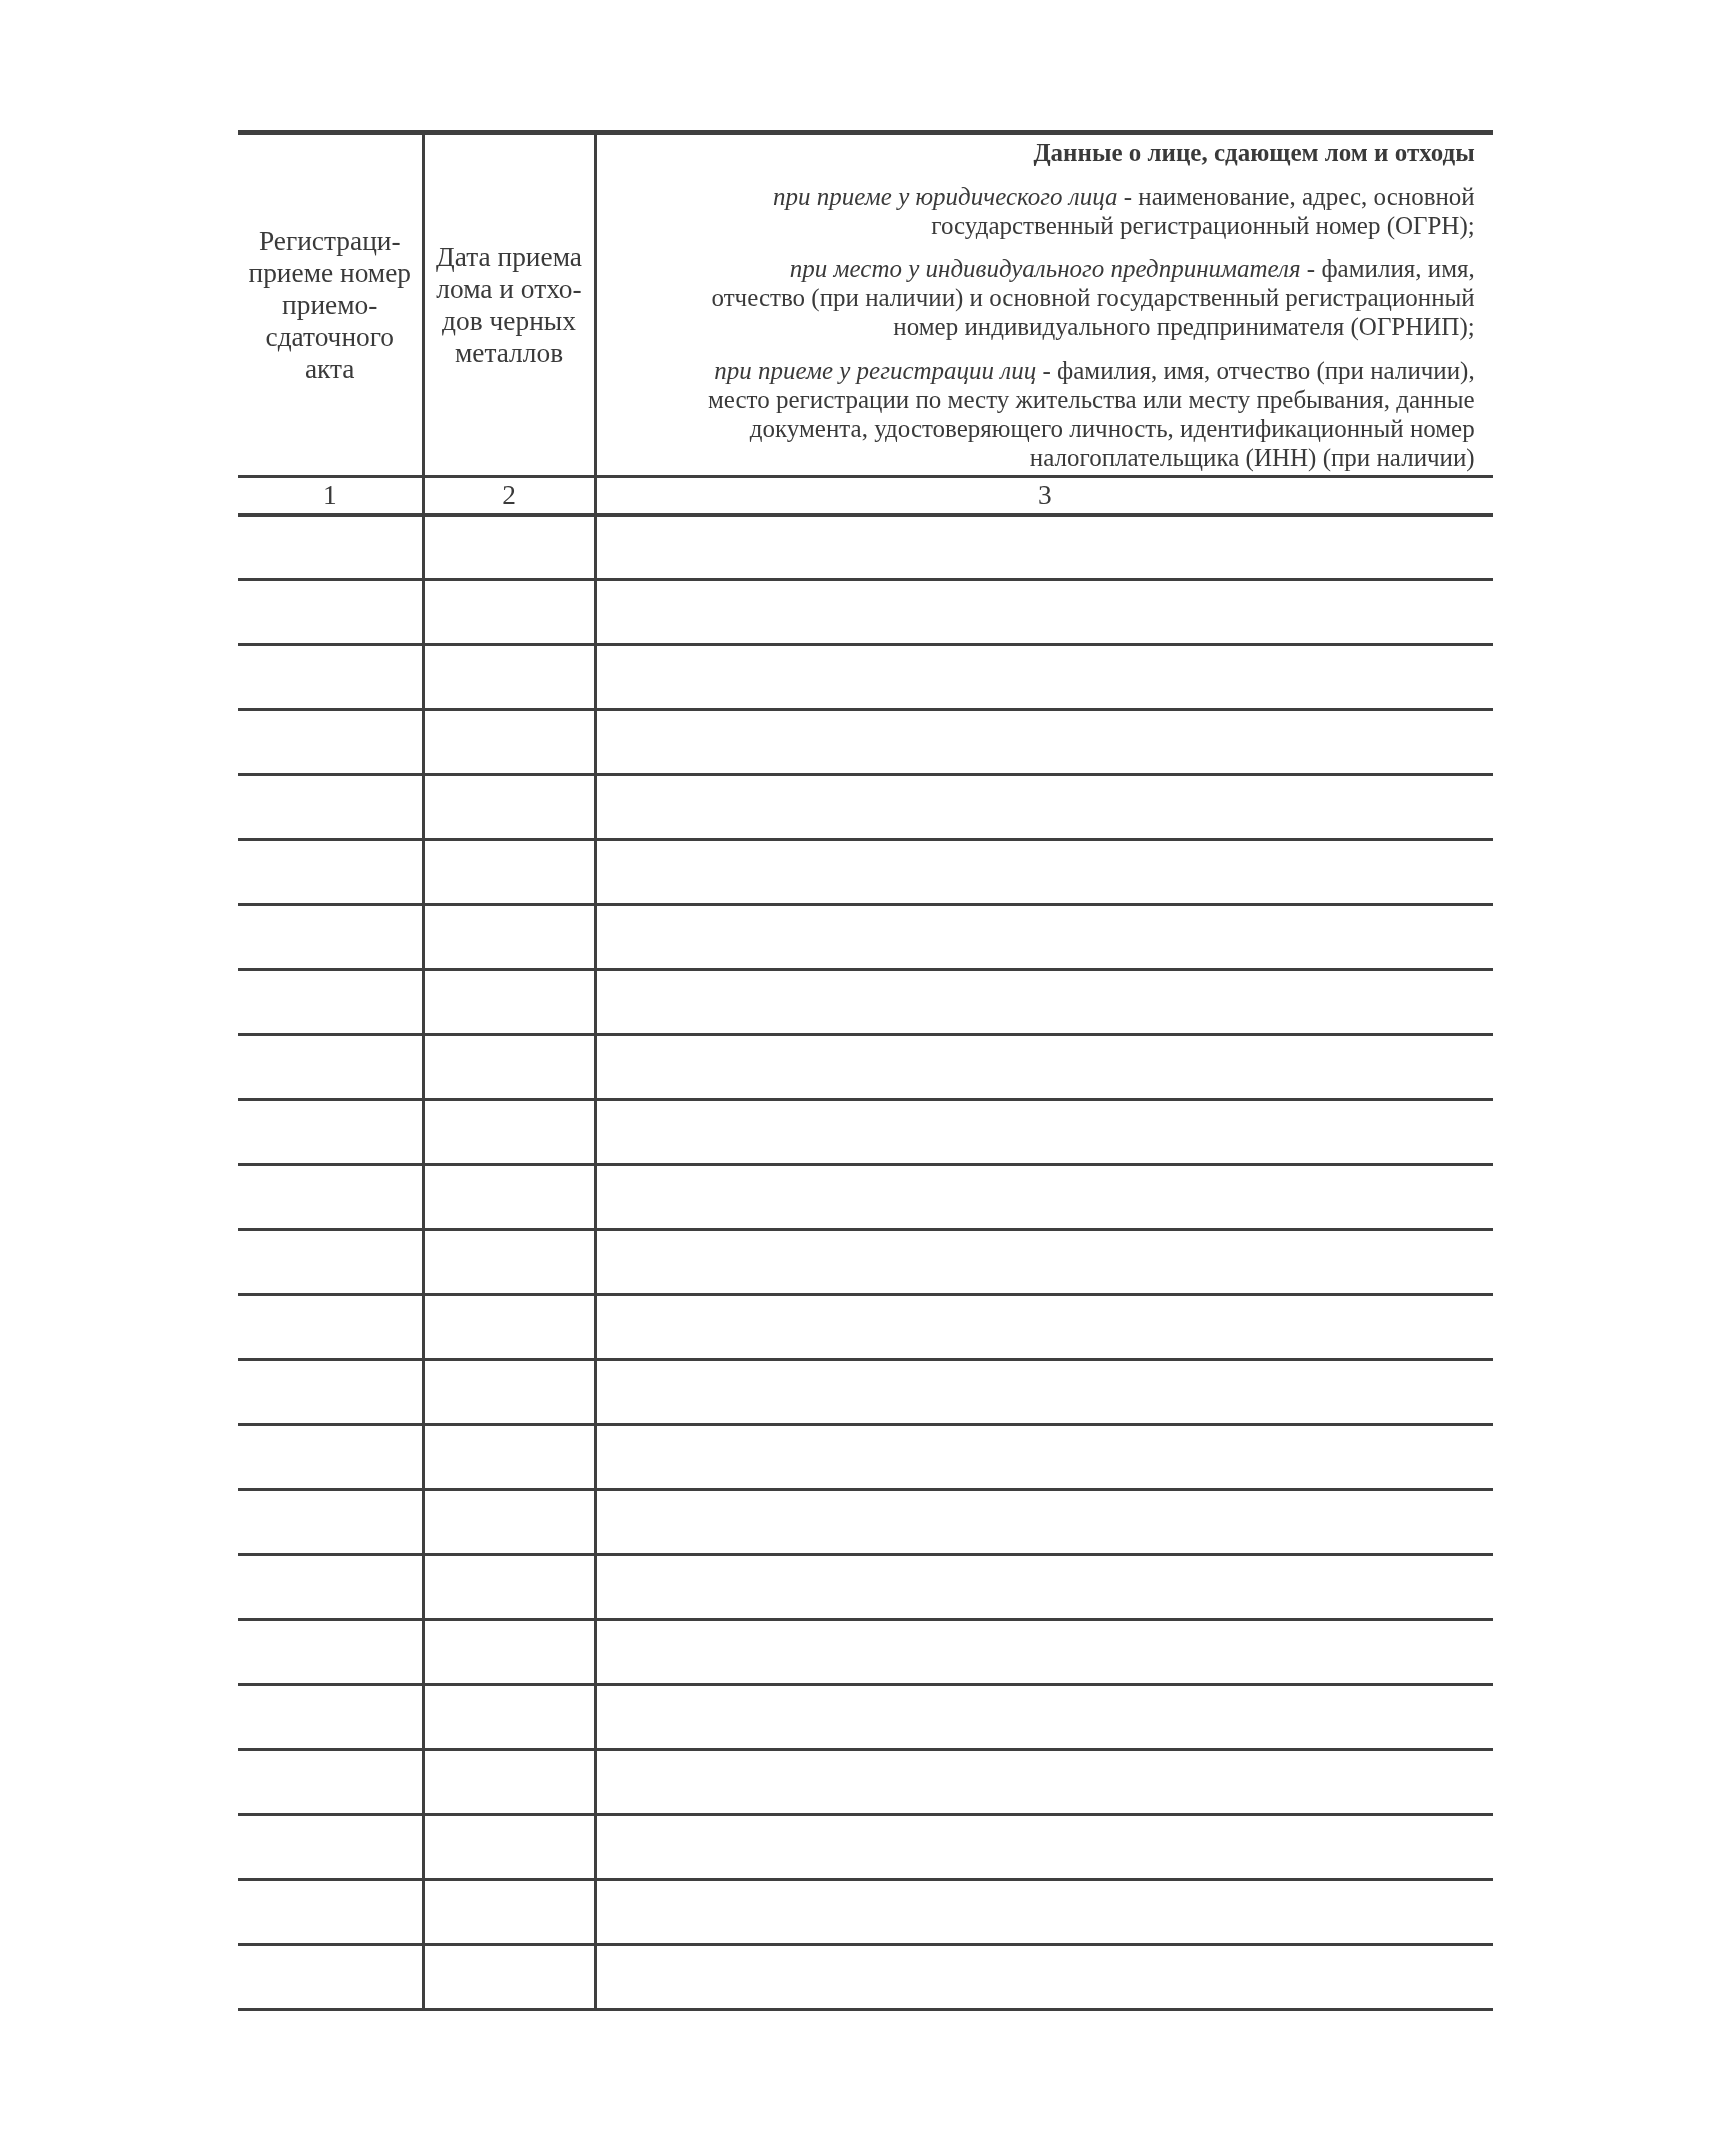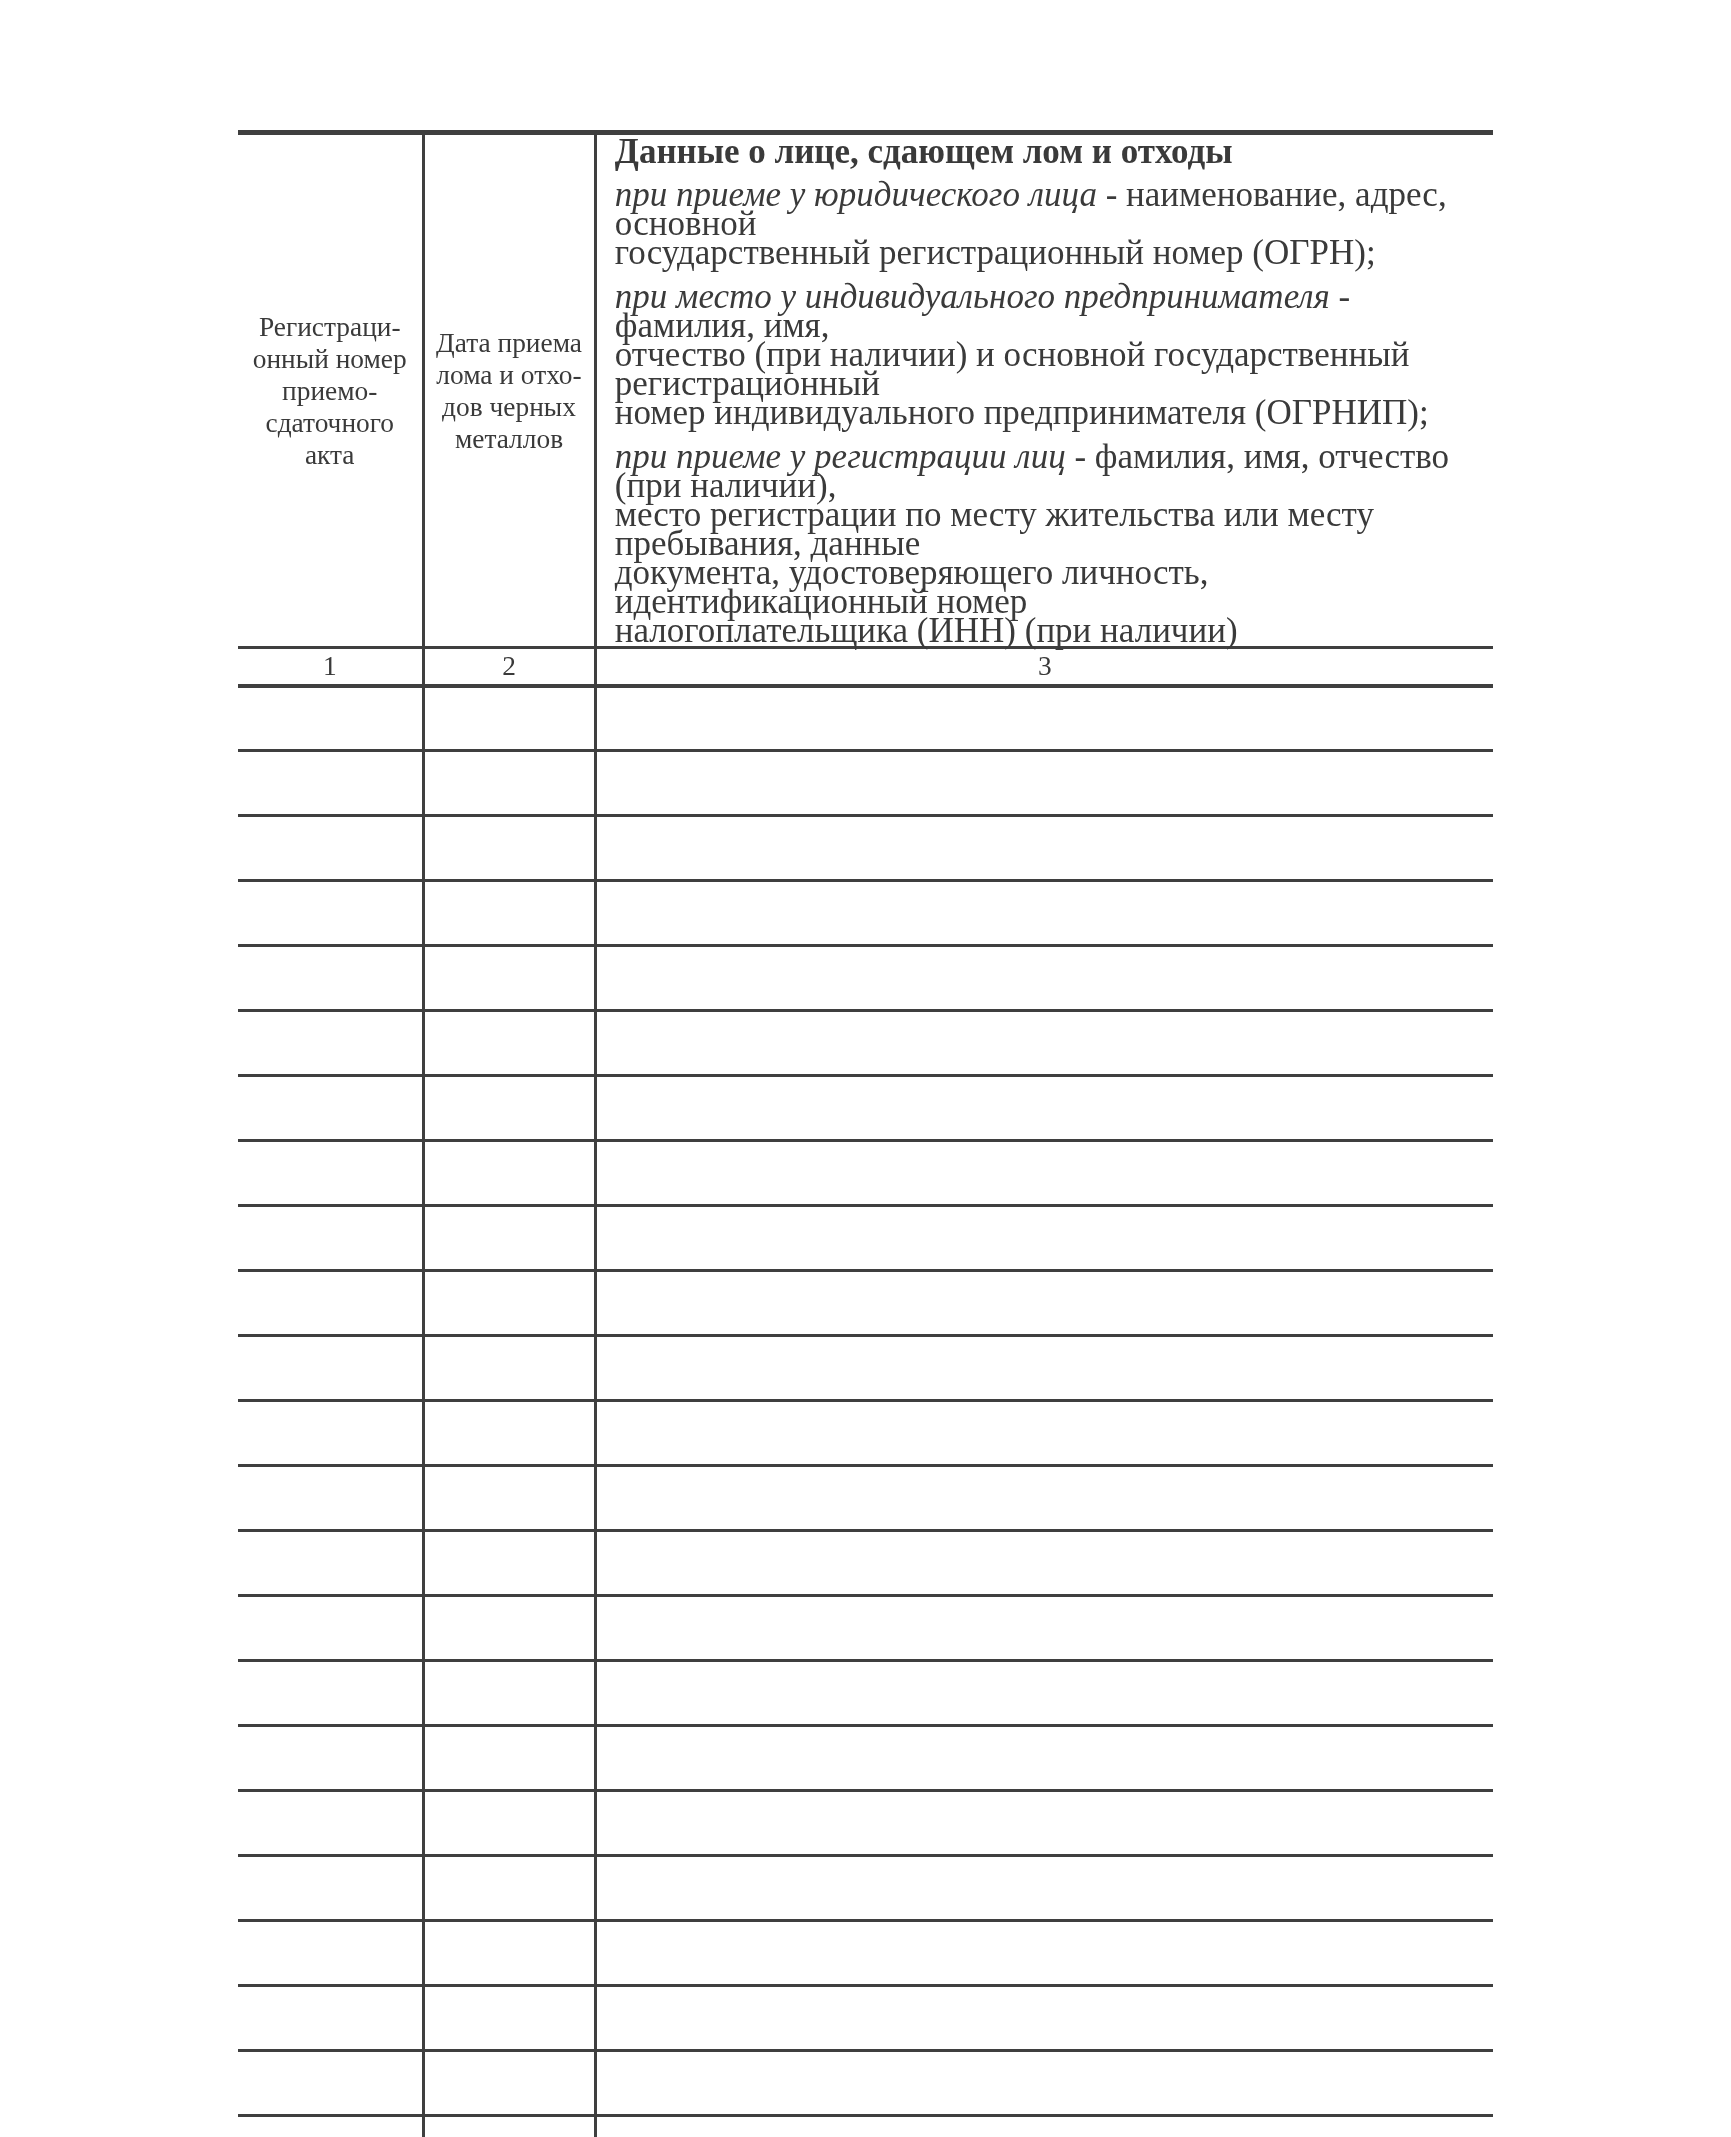--- a/index.html
+++ b/index.html
@@ -40,23 +40,23 @@
   tbody tr{height:65px;}
   
   .h-col1,.h-col2{
     font-size:27.4px;
     line-height:32px;
     text-align:center;
     white-space:pre-line;
     color:var(--text);
   }
   .h-col3{
-    font-size:35px;
+    font-size:25px;
     line-height:29px;
-    text-align:left;
+    text-align:right;
     padding:1.8px 18.3px;
     color:var(--text);
     margin-left:46px;
   }
   .h-col3 .title{font-weight:bold;}
   .h-col3 p{margin:14.6px 0 0 0;}
   .h-col3 .lead{font-weight:normal;font-style:italic;}
   .h-col3 .rest{white-space:pre-line;}
   
   td.num{
@@ -72,21 +72,21 @@
 <div class="sheet">
   <table class="reg">
     <colgroup>
       <col class="c1">
         <col class="c2">
         <col class="c3">
     </colgroup>
     <thead>
       <tr class="r-head">
         <th class="cell-c1 h-col1">Регистраци-
-онный номер
+приеме номер
 приемо-
 сдаточного
 акта</th>
         <th class="cell-c2 h-col2">Дата приема
 лома и отхо-
 дов черных
 металлов</th>
         <th class="cell-c3 h-col3">
           <div class="title">Данные о лице, сдающем лом и отходы</div>
           <p><span class="lead">при приеме у юридического лица - </span><span class="rest">наименование, адрес, основной

